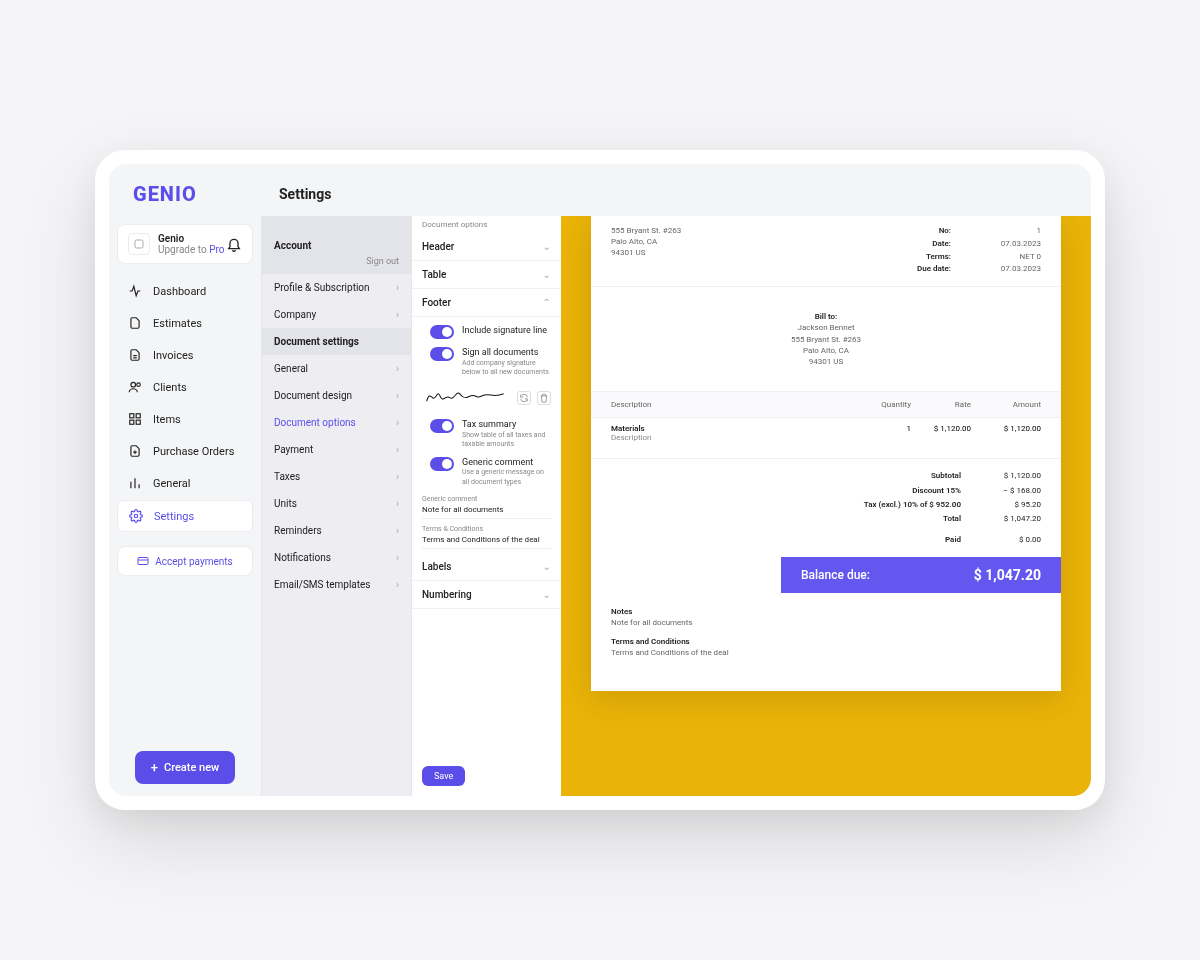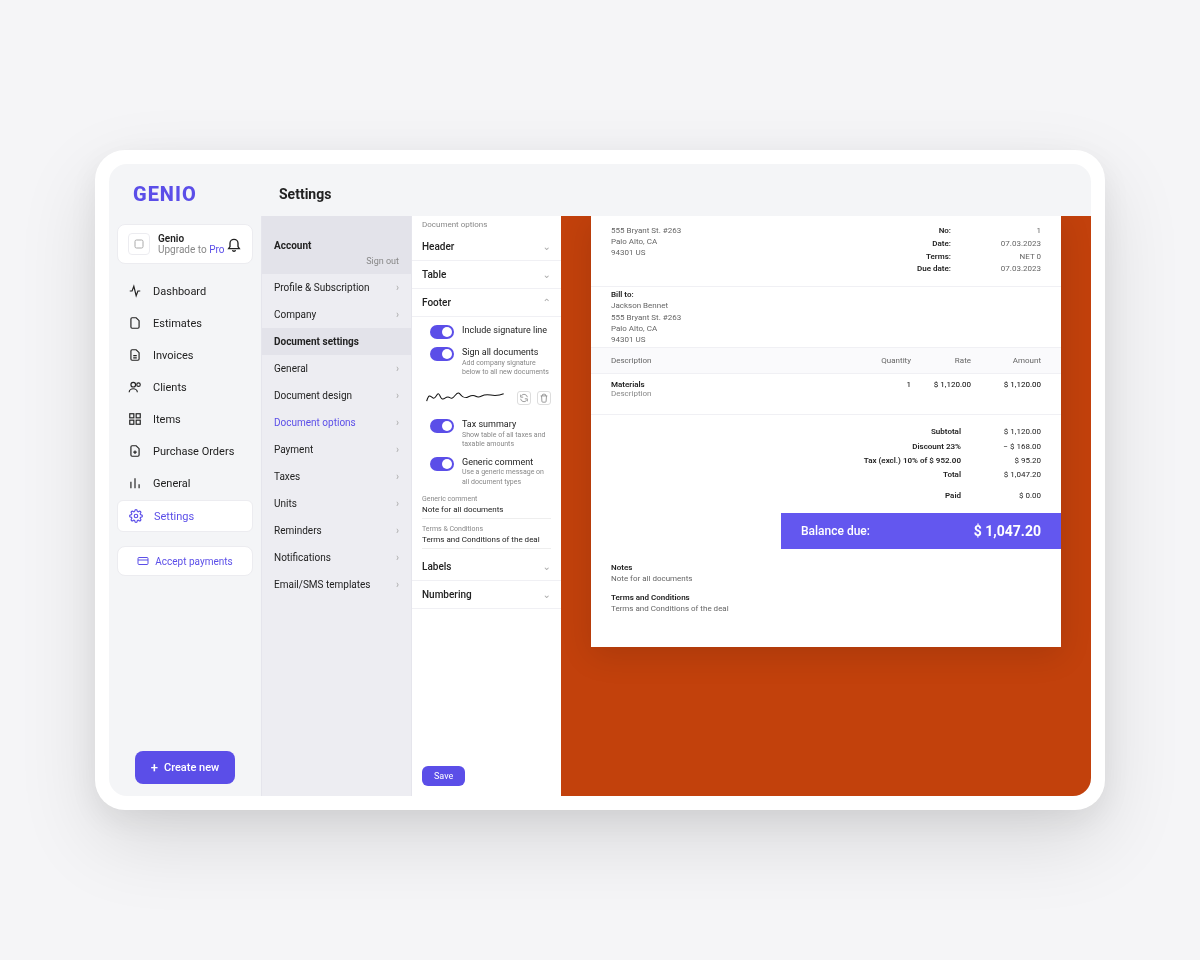--- a/index.html
+++ b/index.html
@@ -51,29 +51,29 @@
 .sig-row .sig { flex: 1; }
 .sig-row .sig svg { width: 90px; height: 22px; }
 .sig-row .acts { display: flex; gap: 6px; }
 .sig-row .acts .ibtn { width: 14px; height: 14px; border: 1px solid #ddd; border-radius: 3px; display: flex; align-items: center; justify-content: center; cursor: pointer; }
 .sig-row .acts .ibtn svg { width: 10px; height: 10px; }
 .field-lbl { font-size: 7px; color: #888; margin-top: 6px; }
 .field-val { font-size: 8px; color: #222; padding: 2px 0 4px 0; border-bottom: 1px solid #eee; }
 .save-btn { margin: 10px; background: #5b4ee8; color: #fff; border: none; border-radius: 6px; padding: 5px 12px; font-size: 9px; cursor: pointer; align-self: flex-start; }
 .opt-spacer { flex: 1; }
 
-.preview-area { flex: 1; background: #c2410c; padding: 0 30px 20px 30px; overflow: hidden; }
+.preview-area { flex: 1; background: #eab308; padding: 0 30px 20px 30px; overflow: hidden; }
 .doc { background: #fff; box-shadow: 0 8px 30px rgba(0,0,0,0.12); margin-top: -1px; padding-bottom: 20px; }
 .doc-header { padding: 10px 20px 10px 20px; display: flex; justify-content: space-between; }
 .doc-header .from { font-size: 8px; color: #666; line-height: 1.4; }
 .doc-header .meta { text-align: right; font-size: 8px; }
 .doc-header .meta-row { display: flex; justify-content: flex-end; gap: 30px; line-height: 1.6; }
 .doc-header .meta-row .lbl { font-weight: 600; color: #222; }
 .doc-header .meta-row .val { color: #666; width: 60px; text-align: right; }
-.billto { padding: 2px 20px; border-top: 1px solid #f0f0f4; border-bottom: 1px solid #f0f0f4; font-size: 8px; color: #666; line-height: 1.4; }
+.billto { padding: 24px 20px; border-top: 1px solid #f0f0f4; border-bottom: 1px solid #f0f0f4; font-size: 8px; color: #666; line-height: 1.4; text-align: center; }
 .billto .lbl { font-weight: 600; color: #222; }
 .linehead { display: flex; padding: 8px 20px; font-size: 8px; color: #666; border-bottom: 1px solid #f0f0f4; background: #fafafc; }
 .linehead .c1 { flex: 1; }
 .linehead .c2 { width: 60px; text-align: right; }
 .linehead .c3 { width: 60px; text-align: right; }
 .linehead .c4 { width: 70px; text-align: right; }
 .linerow { display: flex; padding: 6px 20px 16px 20px; font-size: 8px; border-bottom: 1px solid #f0f0f4; }
 .linerow .c1 { flex: 1; }
 .linerow .c1 .name { font-weight: 600; color: #222; }
 .linerow .c1 .desc { color: #888; }
@@ -384,21 +384,21 @@
           <div class="c2">1</div>
           <div class="c3">$ 1,120.00</div>
           <div class="c4">$ 1,120.00</div>
         </div>
         <div class="totals">
           <div class="row">
                 <span class="lbl">Subtotal</span>
                 <span class="val">$ 1,120.00</span>
               </div>
           <div class="row">
-                <span class="lbl">Discount 23%</span>
+                <span class="lbl">Discount 15%</span>
                 <span class="val neg">− $ 168.00</span>
               </div>
           <div class="row">
                 <span class="lbl">Tax (excl.) 10% of $ 952.00</span>
                 <span class="val">$ 95.20</span>
               </div>
           <div class="row">
                 <span class="lbl">Total</span>
                 <span class="val">$ 1,047.20</span>
               </div>

